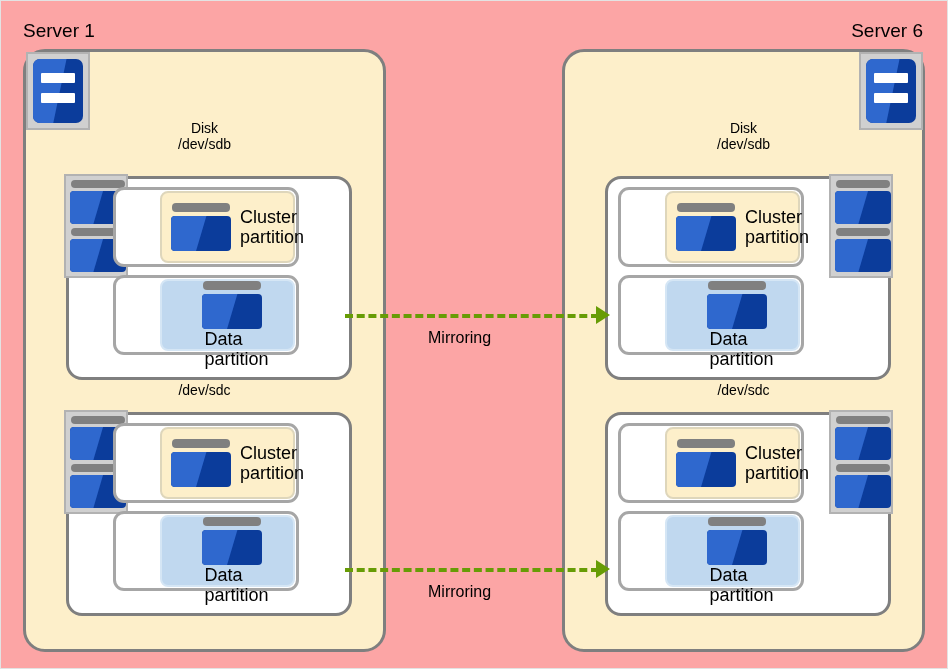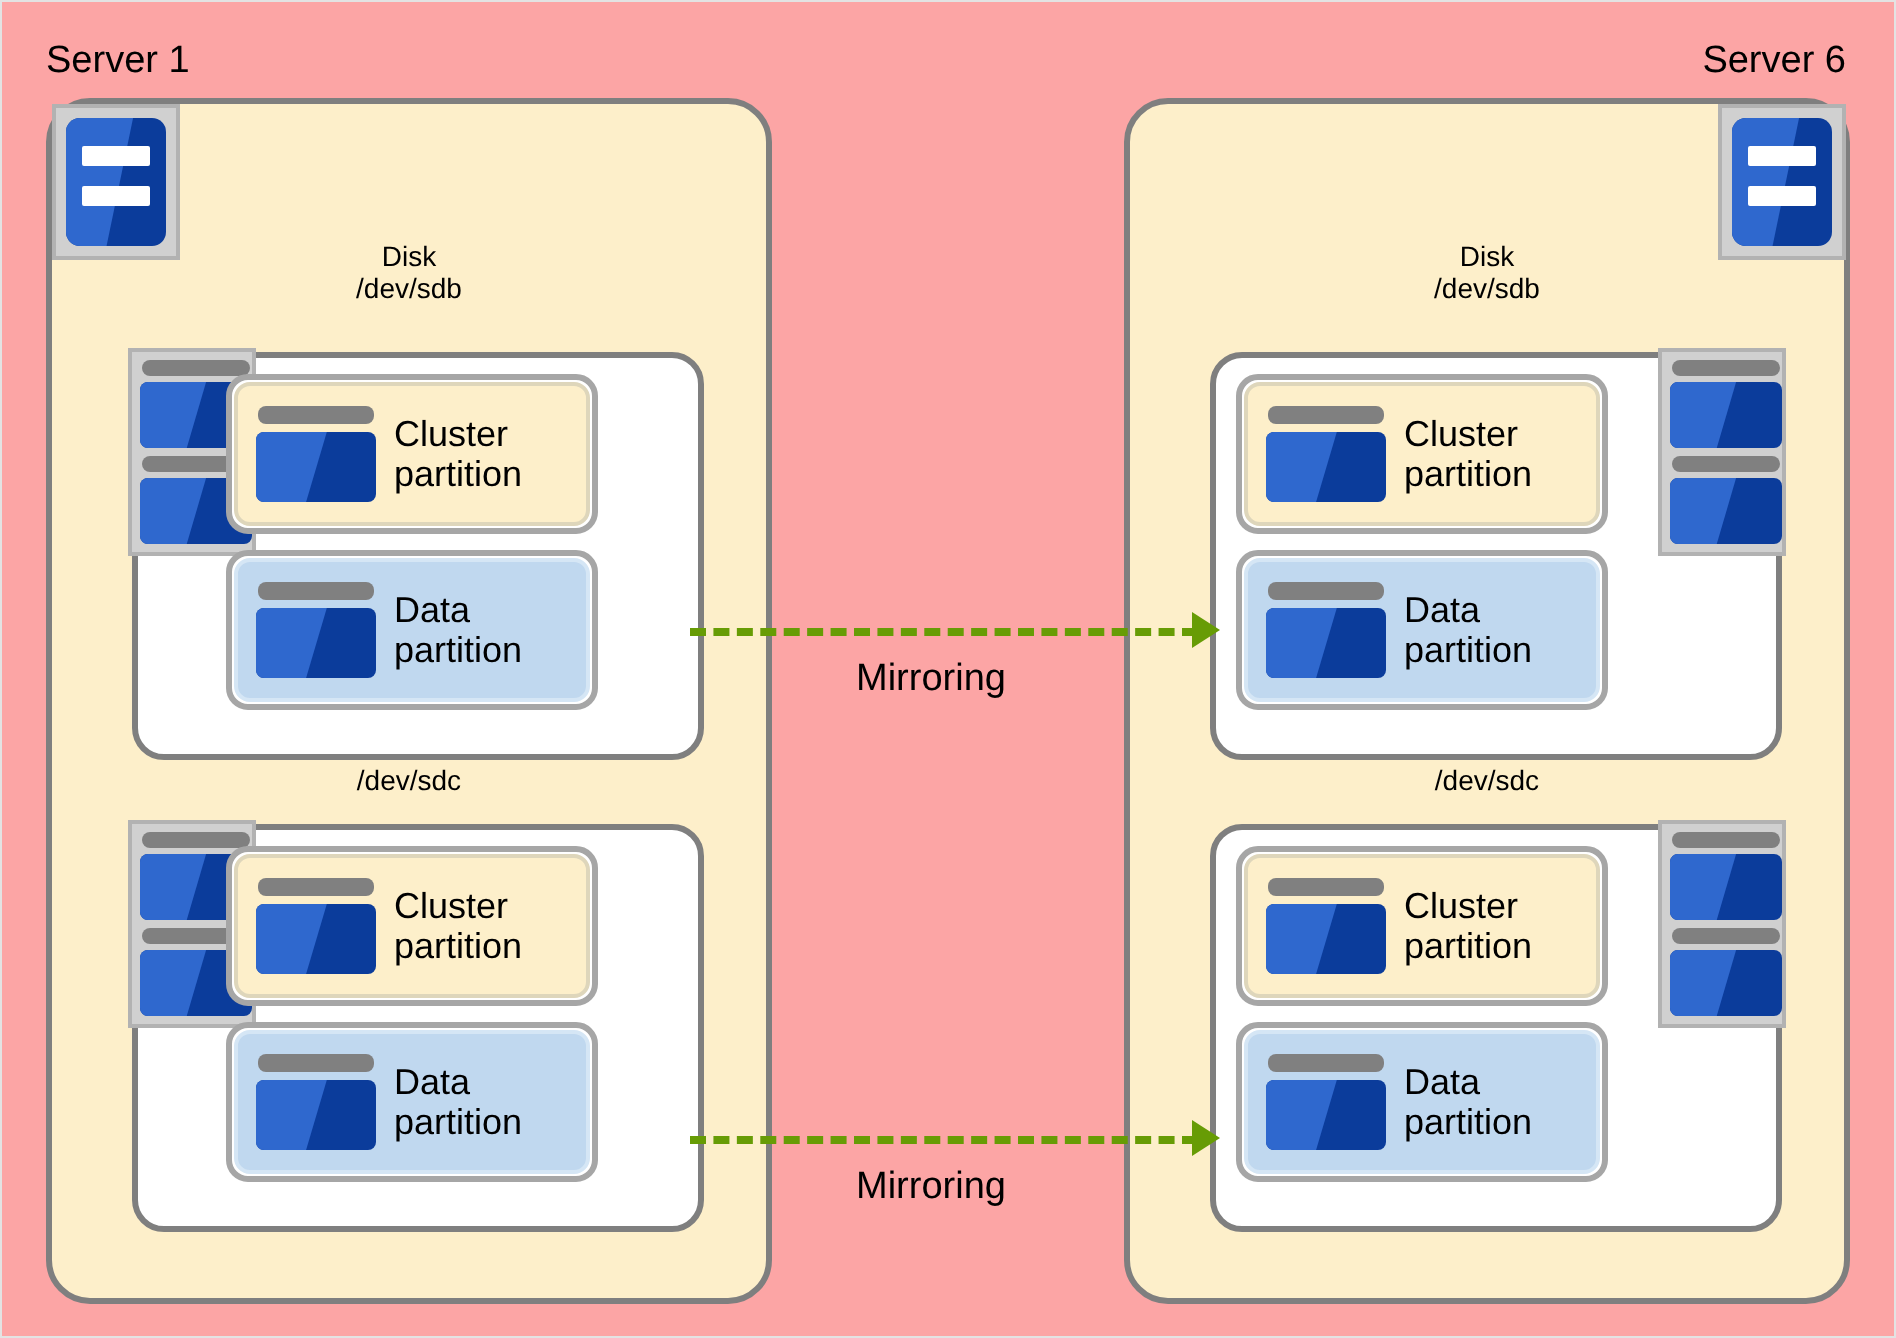--- a/index.html
+++ b/index.html
@@ -102,23 +102,24 @@
   }
   .partition .inner {
     position: absolute;
     inset: 1px;
     border: 2px solid #e8e3d2;
     border-radius: 8px;
     box-sizing: border-box;
     display: flex;
     align-items: center;
     padding-left: 9px;
+    margin-left: 43px;
   }
   .partition.cluster .inner { background: #fdefca; border-color: #ded6bb; }
-  .partition.data    .inner { background: #c0d8ef; border-color: #d5e6f5; }
+  .partition.data    .inner { background: #c0d8ef; border-color: #d5e6f5; flex-direction: column; }
 
   .part-text {
     font-size: 18px;
     color: #000000;
     line-height: 1.12;
     margin-left: 9px;
     white-space: pre-line;
   }
 
   
@@ -248,21 +249,21 @@
   }
   .mirror-arrow {
     position: absolute;
     width: 0; height: 0;
     border-top: 9px solid transparent;
     border-bottom: 9px solid transparent;
     border-left: 14px solid #679c05;
   }
   .mirror-label {
     position: absolute;
-    font-size: 19px;
+    font-size: 16px;
     color: #000000;
     white-space: nowrap;
   }
 
   #mirror1-line  { left: 344px; top: 313px; width: 254px; }
   #mirror1-arrow { left: 595px; top: 305px; }
   #mirror1-label { left: 427px; top: 328px; }
 
   #mirror2-line  { left: 344px; top: 567px; width: 254px; }
   #mirror2-arrow { left: 595px; top: 559px; }

